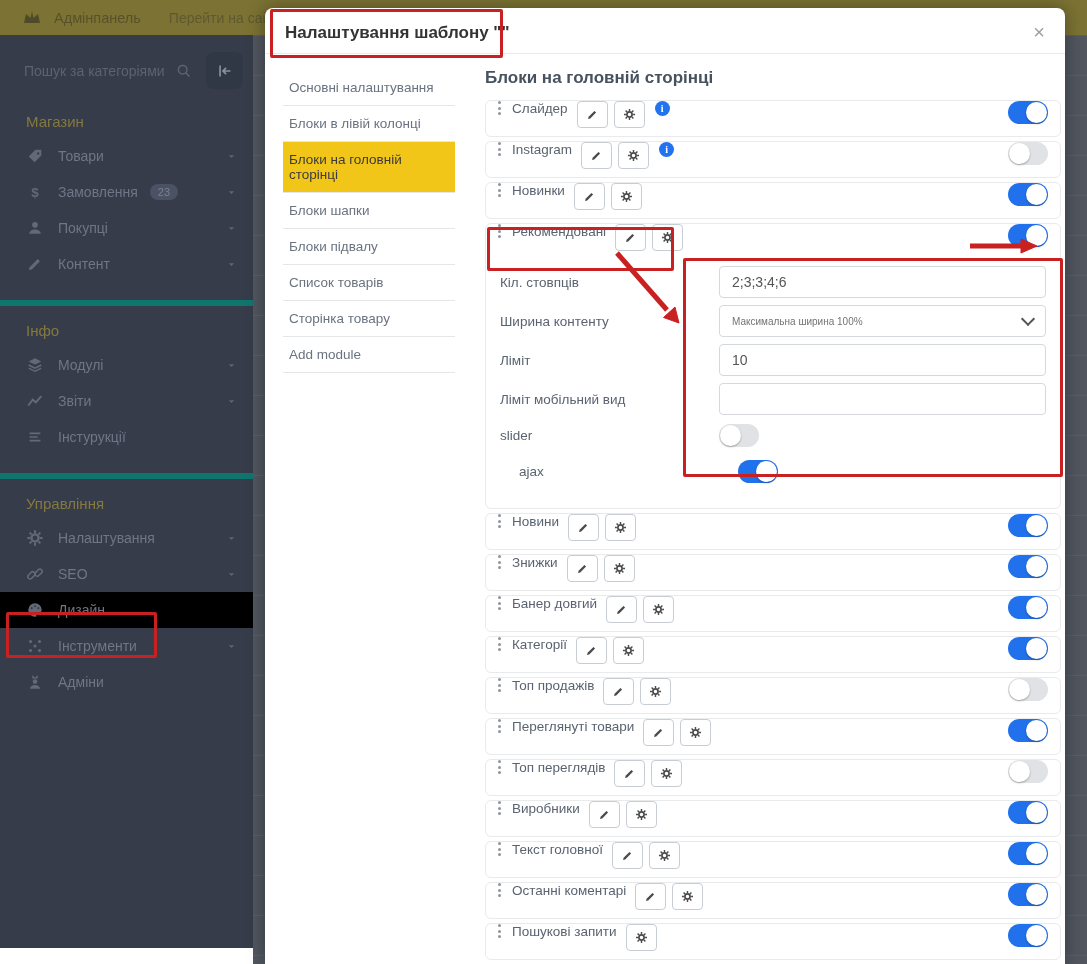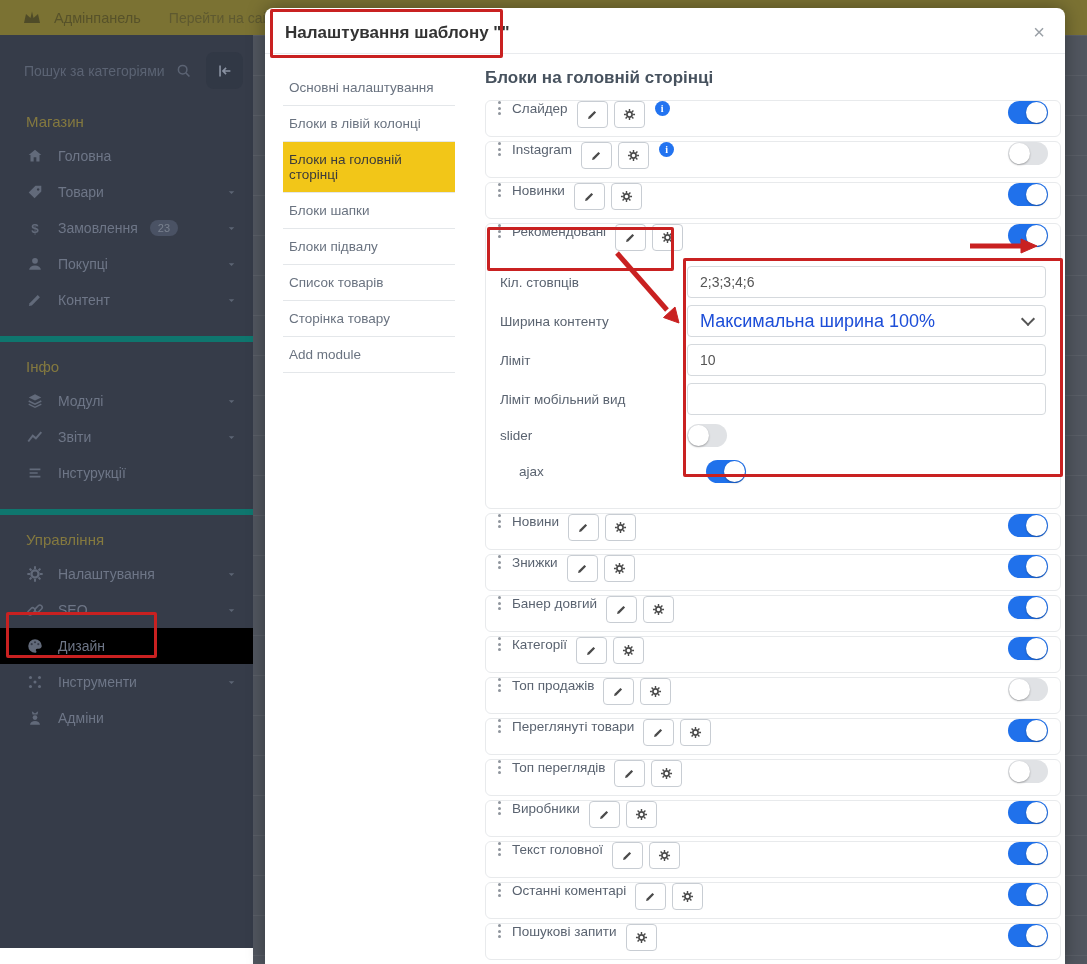--- a/index.html
+++ b/index.html
@@ -68,29 +68,29 @@
   .toggle{width:40px;height:23px;border-radius:12px;background:#e0e2e5;position:relative;
           cursor:pointer;flex:0 0 auto;}
   .toggle::after{content:"";position:absolute;top:1px;left:1px;width:21px;height:21px;border-radius:50%;
           background:#fff;box-shadow:0 1px 2px rgba(0,0,0,.3);}
   .toggle.on{background:#2071eb;}
   .toggle.on::after{left:auto;right:1px;}
   .rowline .toggle{margin-left:auto;margin-right:2px;}
 
   
   .xform{padding:4px 14px 14px 14px;}
-  .frow{display:flex;align-items:center;margin-bottom:7px;}
+  .frow{display:flex;align-items:center;margin-bottom:7px;gap:32px;}
   .frow:last-child{margin-bottom:2px;margin-left:19px;}
   .flabel{flex:0 0 187px;font-size:13.5px;color:#5a6370;}
   .fctl{flex:1;min-width:0;display:flex;align-items:center;}
   .tinput{width:100%;height:32px;border:1px solid #d5d9dd;border-radius:4px;padding:0 12px;
           font-size:14px;color:#555;box-sizing:border-box;background:#fff;
           font-family:"Liberation Sans",sans-serif;}
   .sel{width:100%;height:32px;border:1px solid #d5d9dd;border-radius:4px;display:flex;
-       align-items:center;padding:0 12px;font-size:18px;color:#1d4ed8;box-sizing:border-box;
+       align-items:center;padding:0 12px;font-size:10px;color:#737373;box-sizing:border-box;
        cursor:pointer;background:#fff;}
   .sel .seltext{flex:1;}
   .sel .caret{width:8px;height:8px;border-right:2px solid #555;border-bottom:2px solid #555;
        transform:rotate(45deg);margin-top:-4px;}
   .frow.trow{height:26px;margin-bottom:10px;}
 
   
   .anno{position:absolute;border:3px solid #c92121;z-index:40;pointer-events:none;border-radius:2px;}
   #anno-title{left:270px;top:9px;width:227px;height:43px;}
   #anno-design{left:6px;top:612px;width:145px;height:40px;}
@@ -129,28 +129,20 @@
       <button class="collapse" id="collapse-ic-slot">
           <svg class="ic " width="18" height="18" viewBox="0 0 20 20">
             <path d="M4.5 4 V16" stroke="currentColor" stroke-width="1.8"></path>
             <path d="M16 10 H8 M11.2 6.5 L7.7 10 L11.2 13.5" stroke="currentColor" stroke-width="1.8" fill="none"></path>
           </svg>
         </button>
     </div>
     <nav id="side-menu">
         <div class="sec">
           <div class="sec-label">Магазин</div>
-          <div class="sitem">
-            <span class="si-ic">
-              <svg class="ic " width="18" height="18" viewBox="0 0 20 20">
-                <path d="M10 3 L17 9 H15 V16 H11.5 V11.5 H8.5 V16 H5 V9 H3 Z" fill="currentColor"></path>
-              </svg>
-            </span>
-            <span class="lbl">Головна</span>
-          </div>
           <div class="sitem">
             <span class="si-ic">
               <svg class="ic " width="18" height="18" viewBox="0 0 20 20">
                 <path fill-rule="evenodd" d="M3 10.5 L10.5 3 H17 V9.5 L9.5 17 Z M13.5 5.8 a1.4 1.4 0 1 0 .01 0 Z" fill="currentColor"></path>
               </svg>
             </span>
             <span class="lbl">Товари</span>
             <span class="chev">
               <svg class="ic " width="11" height="11" viewBox="0 0 20 20">
                 <path d="M5 7.5 L10 12.5 L15 7.5 Z" fill="currentColor"></path>

